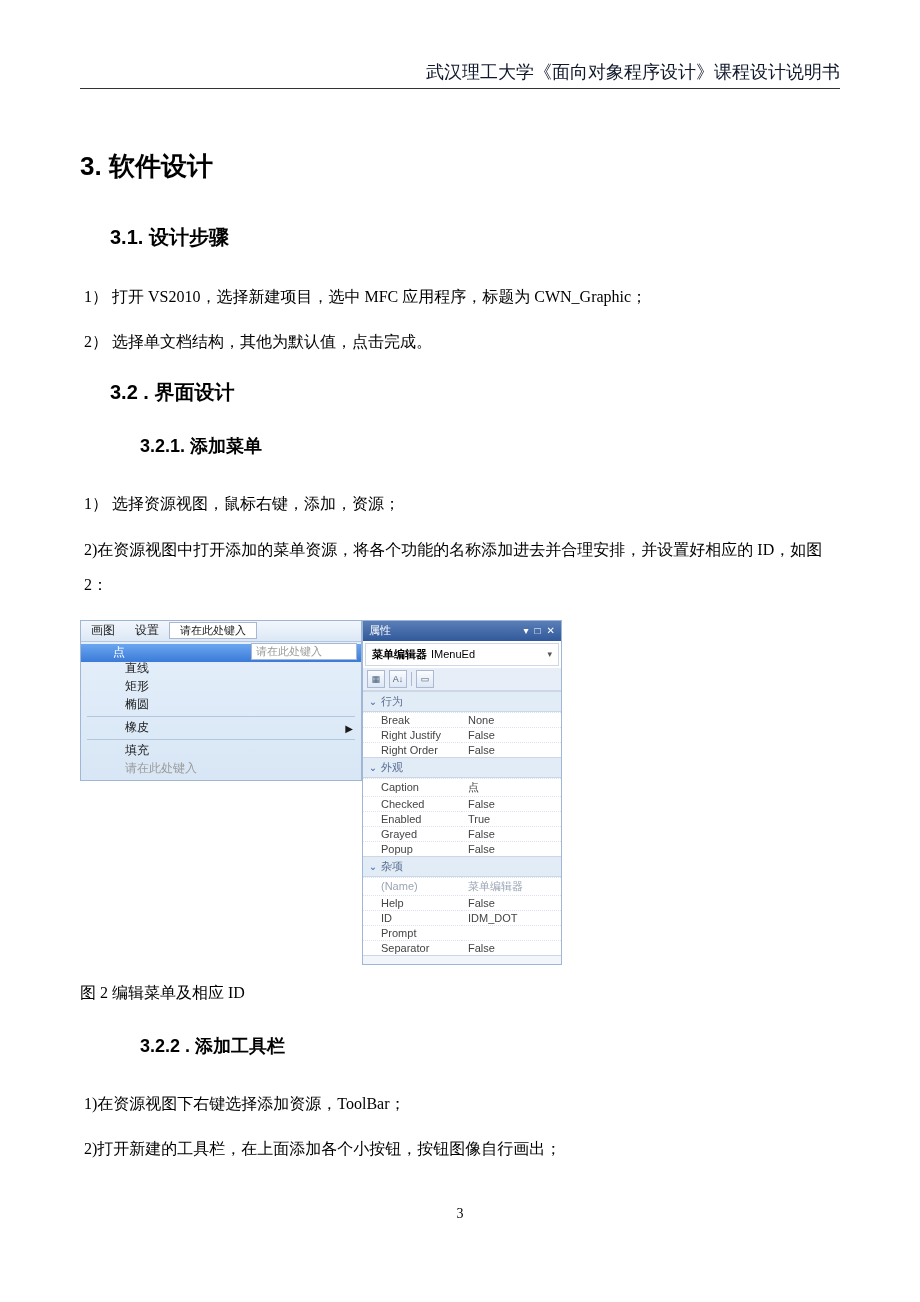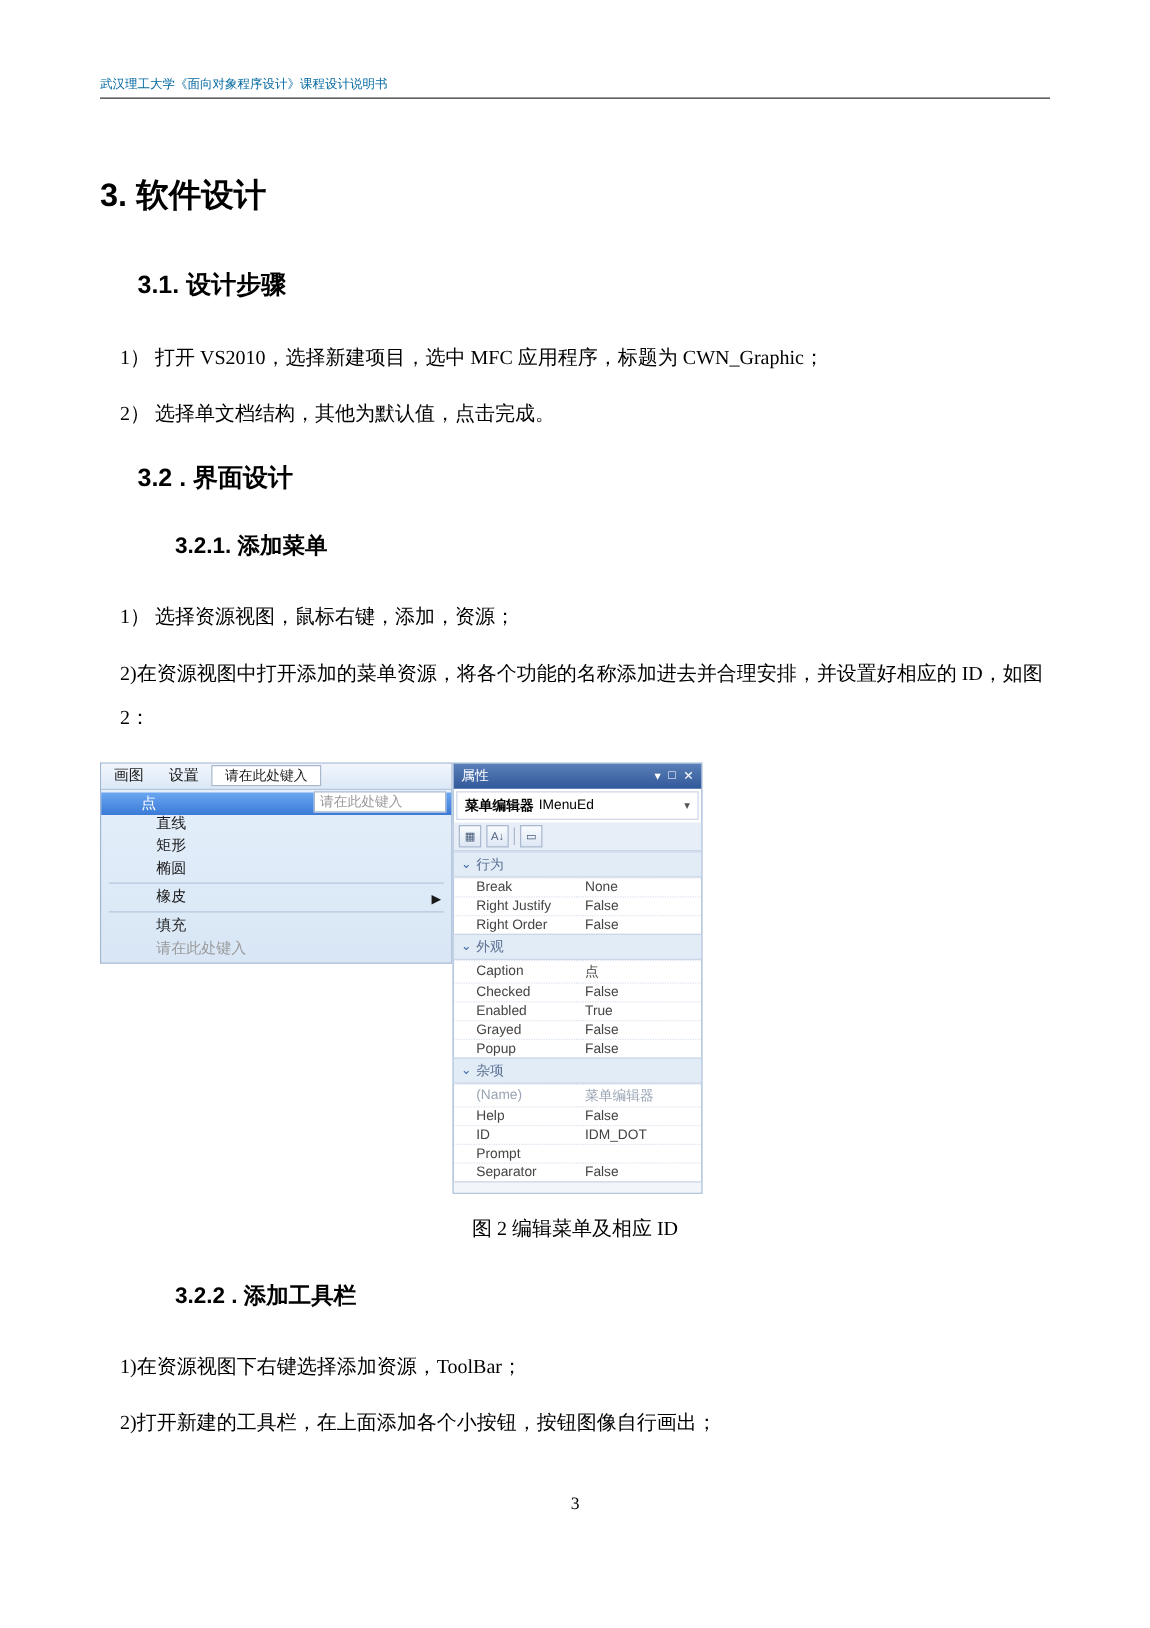--- a/index.html
+++ b/index.html
@@ -1,24 +1,24 @@
 <!DOCTYPE html>
 <html><head>
 <meta charset="utf-8">
 <style>
 body{margin:0;background:#fff;font-family:"SimSun","Songti SC",serif;color:#000;width:920px}
 .page{padding:60px 80px}
-.header-line{text-align:left;font-size:10px;color:#0369a1;padding-bottom:4px;border-bottom:1px solid #333;margin-bottom:60px}
+.header-line{text-align:right;font-size:18px;color:#0f172a;padding-bottom:4px;border-bottom:1px solid #333;margin-bottom:60px}
 h1{font-size:26px;font-weight:bold;margin:12px 0 40px 0;font-family:"SimHei","Heiti SC",sans-serif}
 h2{font-size:20px;font-weight:bold;margin:20px 0 28px 30px;font-family:"SimHei","Heiti SC",sans-serif}
 h3{font-size:18px;font-weight:bold;margin:4px 0 28px 60px;font-family:"SimHei","Heiti SC",sans-serif}
-p{font-size:16px;line-height:2.2;margin:0 0 10px 16px}
+p{font-size:16px;line-height:2.2;margin:0 0 10px 4px}
 .indent{text-indent:0}
 .figure-wrap{margin:18px 0 10px 0;display:flex;align-items:flex-start}
-.caption{text-align:center;font-size:16px;margin:18px 0 30px 0}
+.caption{font-size:16px;margin:18px 0 30px 0}
 .pagenum{text-align:center;font-size:14px;margin-top:40px}
 .menu-panel{width:280px;background:linear-gradient(#e6f0fb,#d8e6f5);border:1px solid #9fb6d4;font-family:"Microsoft YaHei","SimSun",sans-serif;font-size:12px}
 .menu-bar{display:flex;align-items:center;height:20px;border-bottom:1px solid #b5c7df;background:linear-gradient(#f2f6fc,#dce8f6)}
 .menu-bar span{padding:0 10px;color:#1a1a1a}
 .placeholder-box{background:#fff;border:1px solid #a9b8cf;color:#9a9a9a;padding:0 4px;font-size:11px;height:15px;display:inline-flex;align-items:center}
 .menu-list{padding:2px 0}
 .menu-item{display:flex;align-items:center;height:18px;padding:0 0 0 32px;position:relative;color:#1a1a1a}
 .menu-item.sel{background:linear-gradient(#6aa6f0,#3b7bd8);color:#fff}
 .menu-item.sub{padding-left:44px}
 .menu-sep{height:0;border-top:1px solid #b5c7df;margin:2px 6px}

